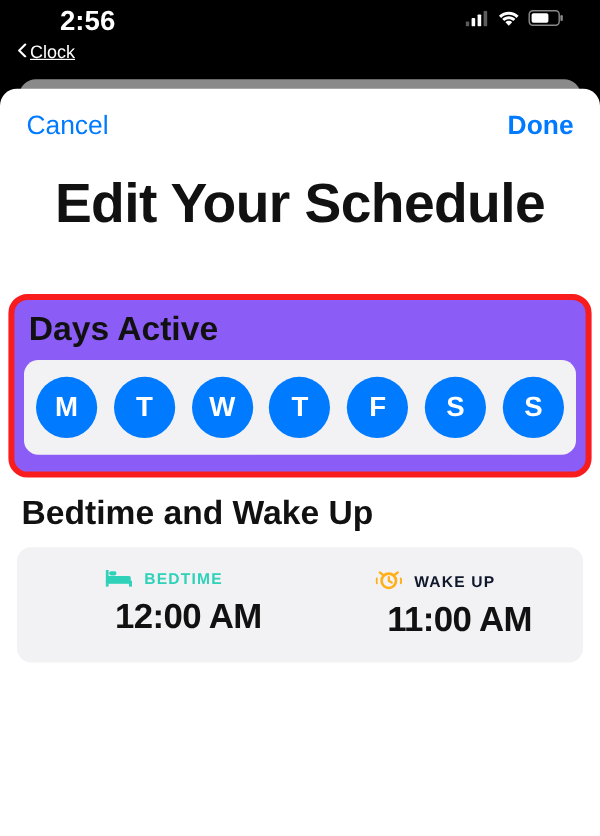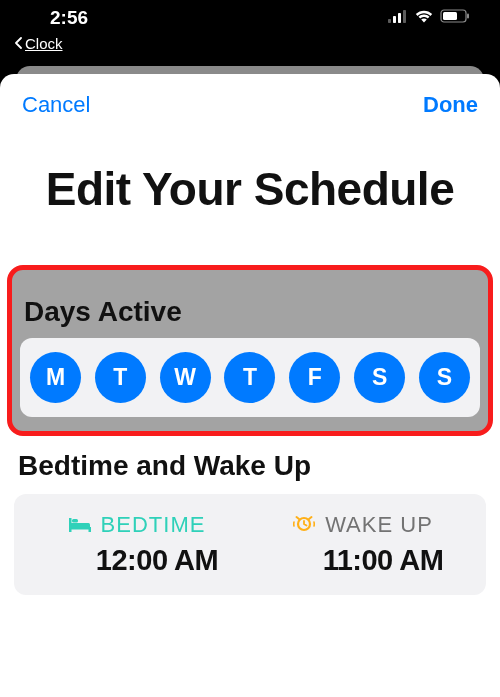--- a/index.html
+++ b/index.html
@@ -17,21 +17,21 @@
     }
     .status-bar {
       height: 35px;
       display: flex;
       justify-content: space-between;
       align-items: center;
       padding: 0 30px 0 50px;
       color: #fff;
     }
     .status-time {
-      font-size: 19px;
+      font-size: 23px;
       font-weight: 600;
     }
     .status-icons {
       display: flex;
       align-items: center;
       gap: 6px;
     }
     .back-app {
       color: #fff;
       font-size: 15px;
@@ -68,29 +68,29 @@
     }
     .nav-btn.done {
       font-weight: 700;
     }
     .page-title {
       text-align: center;
       font-size: 46px;
       font-weight: 800;
       line-height: 1.1;
       letter-spacing: -0.5px;
-      margin: 36px 30px 50px 30px;
+      margin: 16px 30px 50px 30px;
       color: #111;
     }
     .highlight-box {
       border: 5px solid #f81c1c;
       border-radius: 16px;
       margin: 0 7px 14px 7px;
-      padding: 26px 8px 14px 8px;
-      background: #a3a3a3;
+      padding: 8px 8px 14px 8px;
+      background: #8b5cf6;
     }
     .section-label {
       font-size: 28px;
       font-weight: 700;
       color: #111;
       margin: 0 0 10px 4px;
     }
     .days-container {
       background: #f2f2f4;
       border-radius: 12px;
@@ -131,26 +131,26 @@
       display: flex;
       flex-direction: column;
       align-items: center;
       gap: 6px;
     }
     .sleep-header {
       display: flex;
       align-items: center;
       gap: 10px;
       color: #2fd1b9;
-      font-size: 22px;
-      font-weight: 400;
+      font-size: 13px;
+      font-weight: 700;
       letter-spacing: 1px;
     }
     .sleep-header.wake {
-      color: #737373;
+      color: #0f172a;
     }
     .sleep-time {
       font-size: 29px;
       font-weight: 800;
       color: #111;
       letter-spacing: -0.5px;
       margin-left: 40px;
     }
     .icon-svg {
       display: inline-block;

